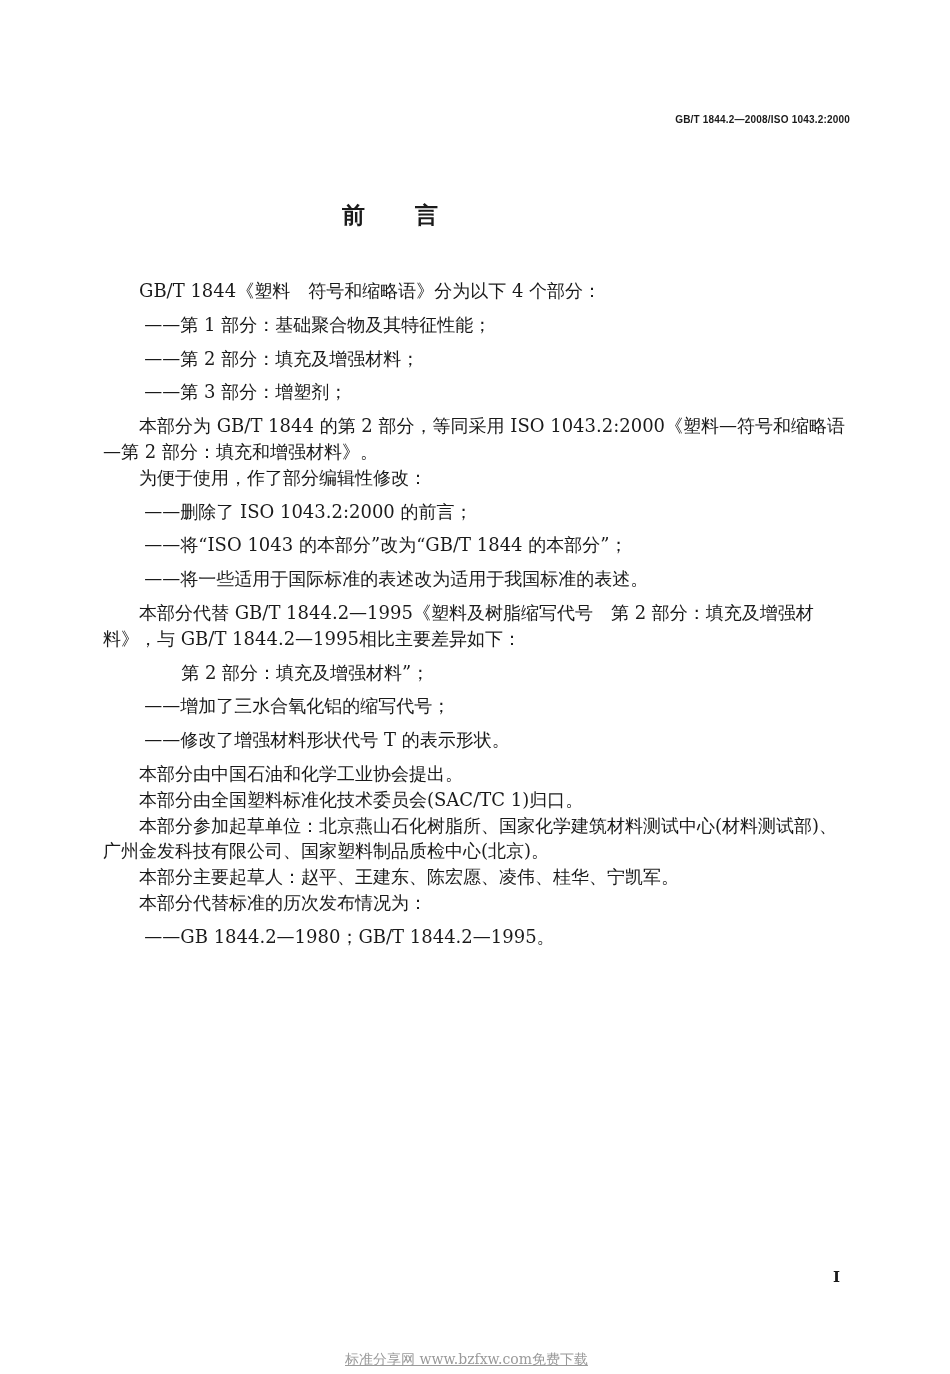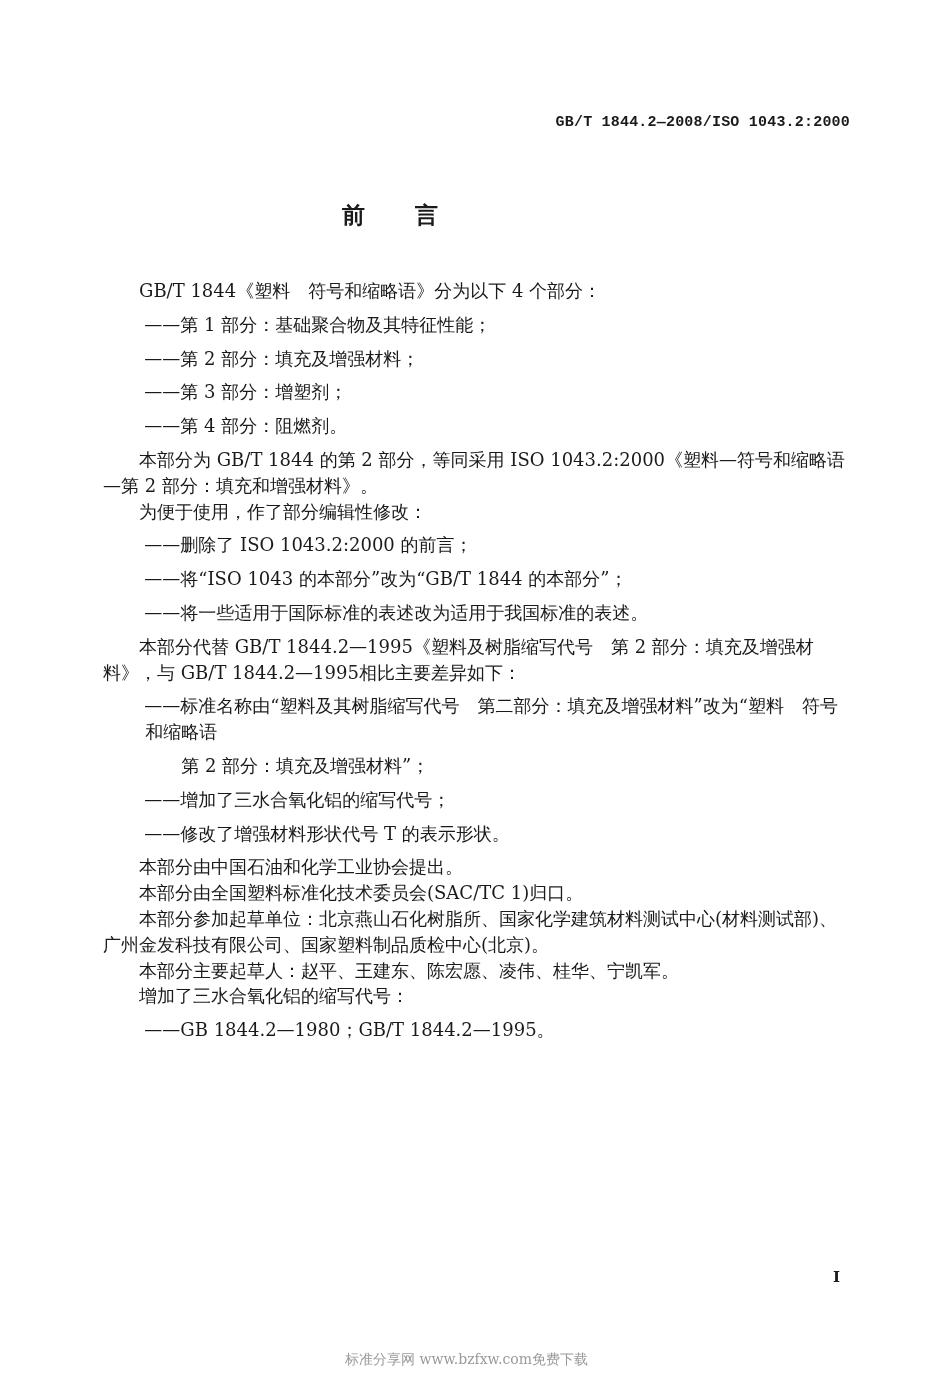--- a/index.html
+++ b/index.html
@@ -1,52 +1,50 @@
 <!DOCTYPE html>
 <html><head>
 <meta charset="utf-8">
 <style>
   html, body { margin:0; padding:0; background:#fff; }
   body { width:950px; height:1374px; position:relative; overflow:hidden;
          font-family: "DejaVu Serif", "Liberation Serif", serif; color:#1a1a1a; }
-  .std-no { position:absolute; top:114px; right:100px; font-family:Liberation Mono, monospace;
-            font-size:15px; font-weight:bold; letter-spacing:0.2px; }
+  .std-no { position:absolute; top:114px; right:100px; font-family:Liberation Sans, sans-serif;
+            font-size:10px; font-weight:bold; letter-spacing:0.2px; }
   .title { position:absolute; top:200px; left:0; width:830px; text-align:center;
            font-family:"DejaVu Sans","Liberation Sans",sans-serif; font-size:23px; font-weight:bold; letter-spacing:50px; }
   .body { position:absolute; top:278px; left:103px; width:750px; font-size:18px; line-height:25.8px; }
   .p { text-indent:2em; margin:0; }
   .d { margin:8px; padding-left:1.9em; text-indent:-0.05em; }
   .d2 { margin:8px; padding-left:3.9em; }
   .page-num { position:absolute; top:1268px; right:110px; font-family:"DejaVu Serif",serif; font-size:15px; font-weight:bold; }
-  .watermark { position:absolute; top:1351px; left:345px; font-size:14px; color:#9a9a9a; font-family:"DejaVu Serif",serif; }
+  .watermark { position:absolute; top:1351px; left:345px; font-size:14px; color:#9a9a9a; font-family:"DejaVu Serif",serif;text-decoration:underline; }
 </style>
 </head>
 <body>
 
 <div class="std-no">GB/T 1844.2—2008/ISO 1043.2:2000</div>
 <div class="title">前言</div>
 
 <div class="body">
   <p class="p">GB/T 1844《塑料　符号和缩略语》分为以下 4 个部分：</p>
   <p class="d">——第 1 部分：基础聚合物及其特征性能；</p>
   <p class="d">——第 2 部分：填充及增强材料；</p>
   <p class="d">——第 3 部分：增塑剂；</p>
-  <p class="d">——第 4 部分：阻燃剂。</p>
   <p class="p">本部分为 GB/T 1844 的第 2 部分，等同采用 ISO 1043.2:2000《塑料—符号和缩略语—第 2 部分：填充和增强材料》。</p>
   <p class="p">为便于使用，作了部分编辑性修改：</p>
   <p class="d">——删除了 ISO 1043.2:2000 的前言；</p>
   <p class="d">——将“ISO 1043 的本部分”改为“GB/T 1844 的本部分”；</p>
   <p class="d">——将一些适用于国际标准的表述改为适用于我国标准的表述。</p>
   <p class="p">本部分代替 GB/T 1844.2—1995《塑料及树脂缩写代号　第 2 部分：填充及增强材料》，与 GB/T 1844.2—1995相比主要差异如下：</p>
-  <p class="d">——标准名称由“塑料及其树脂缩写代号　第二部分：填充及增强材料”改为“塑料　符号和缩略语</p>
   <p class="d2">第 2 部分：填充及增强材料”；</p>
   <p class="d">——增加了三水合氧化铝的缩写代号；</p>
   <p class="d">——修改了增强材料形状代号 T 的表示形状。</p>
   <p class="p">本部分由中国石油和化学工业协会提出。</p>
   <p class="p">本部分由全国塑料标准化技术委员会(SAC/TC 1)归口。</p>
   <p class="p">本部分参加起草单位：北京燕山石化树脂所、国家化学建筑材料测试中心(材料测试部)、广州金发科技有限公司、国家塑料制品质检中心(北京)。</p>
   <p class="p">本部分主要起草人：赵平、王建东、陈宏愿、凌伟、桂华、宁凯军。</p>
-  <p class="p">增加了三水合氧化铝的缩写代号：</p>
+  <p class="p">本部分代替标准的历次发布情况为：</p>
   <p class="d">——GB 1844.2—1980；GB/T 1844.2—1995。</p>
 </div>
 
 <div class="page-num">I</div>
 <div class="watermark">标准分享网 www.bzfxw.com免费下载</div>
 
 </body></html>

